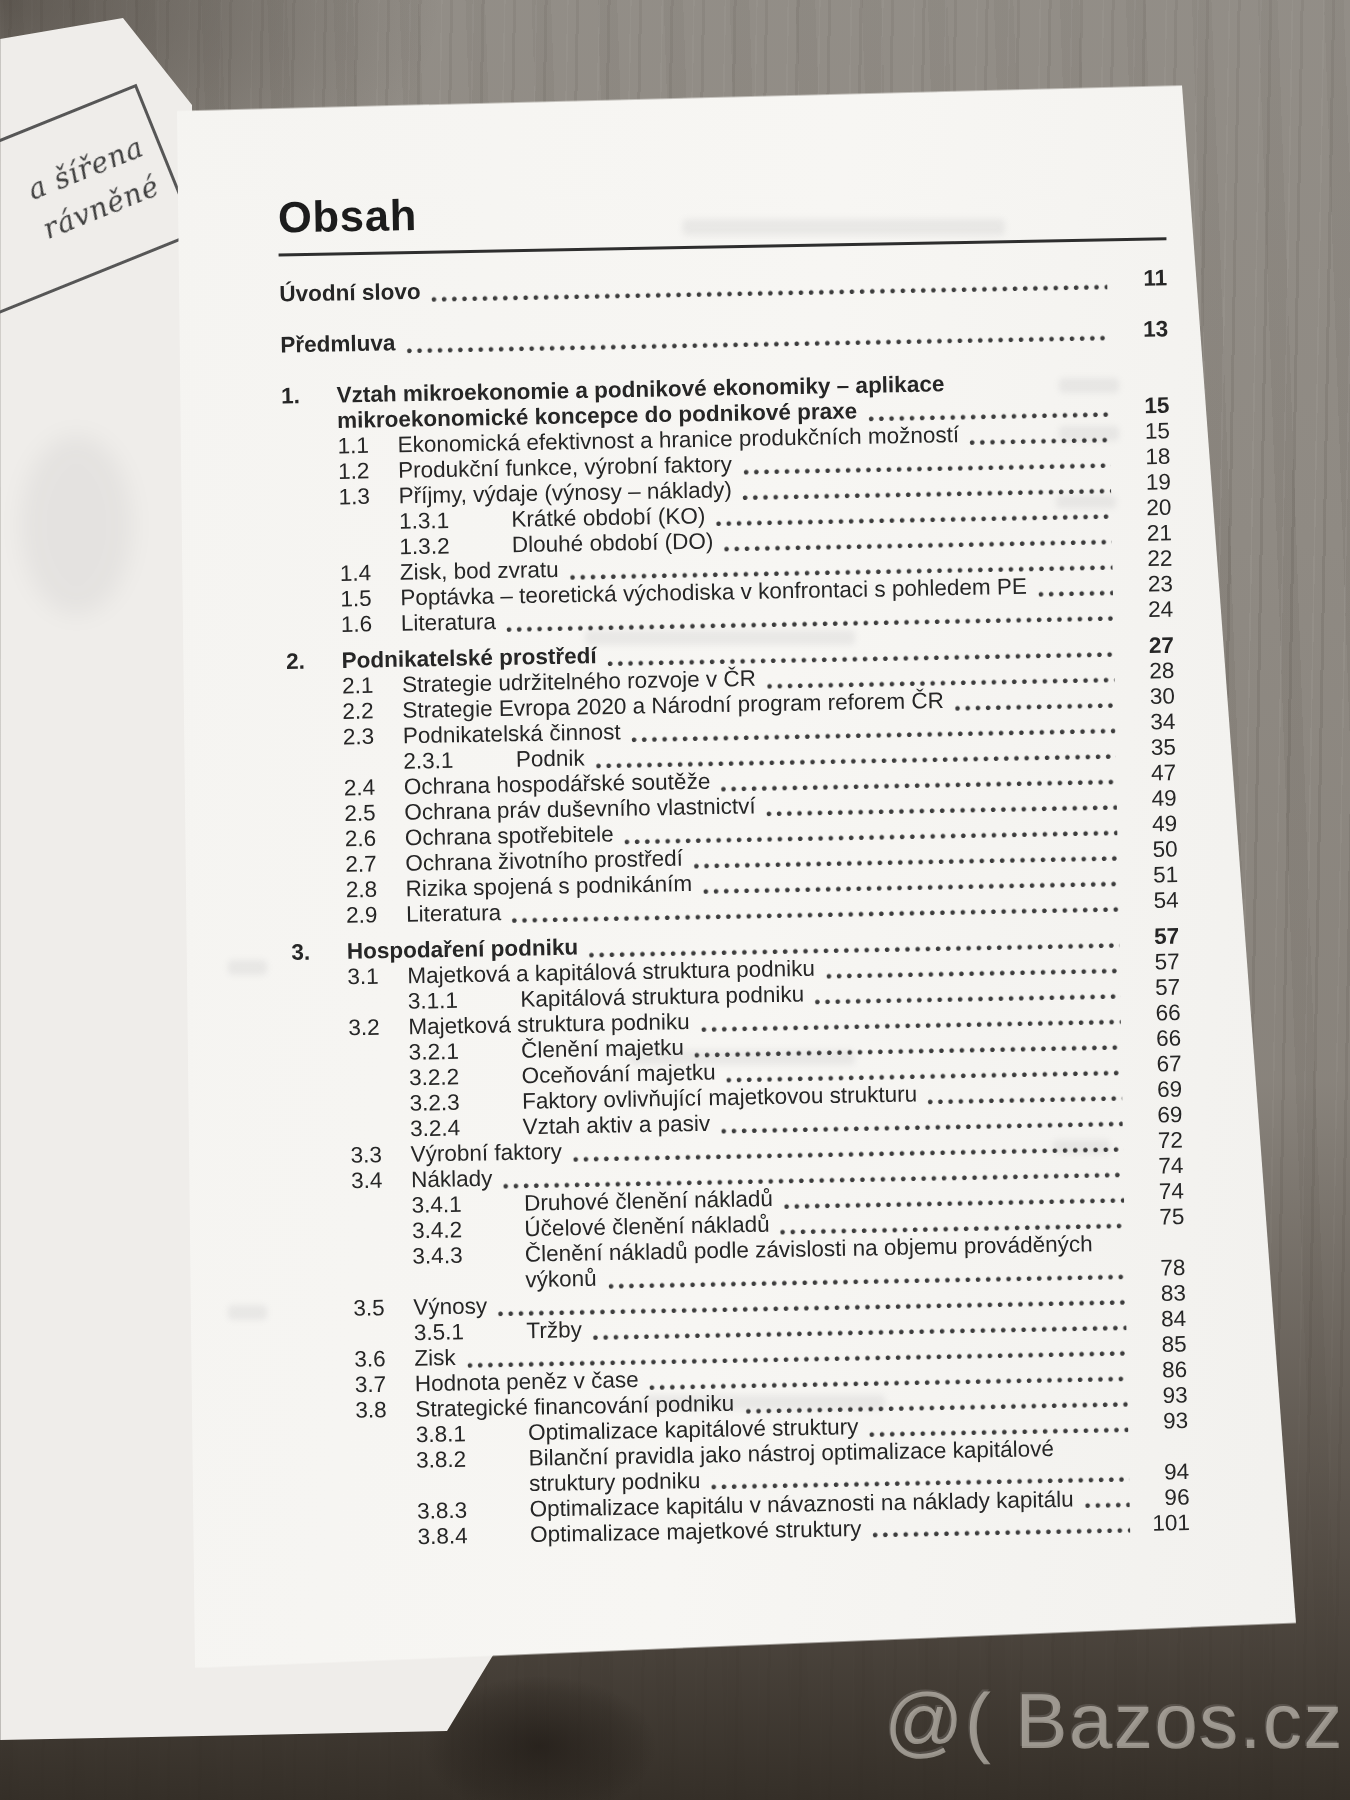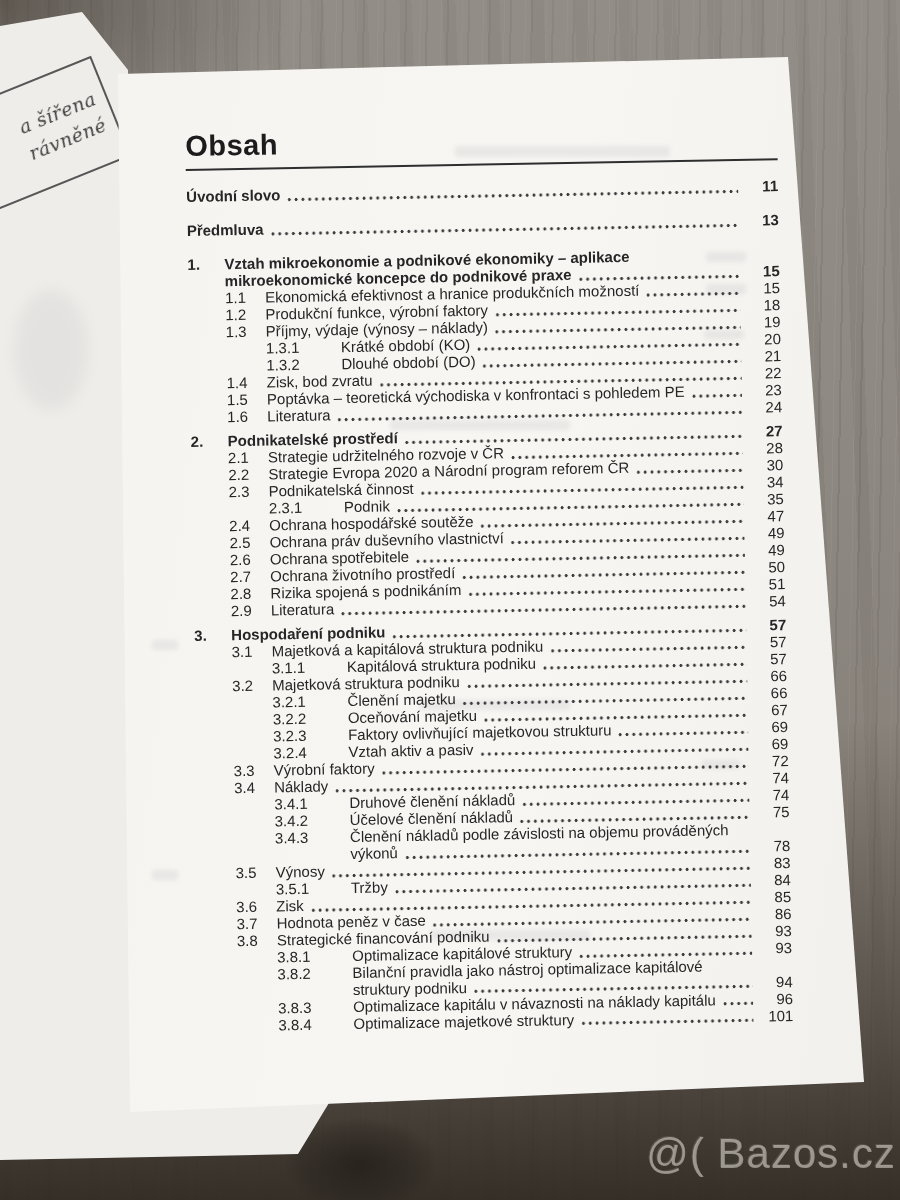--- a/index.html
+++ b/index.html
@@ -61,21 +61,21 @@
   .sub .num{width:75px;}
   .title{flex:none;max-width:470px;}
   .nw{white-space:nowrap;}
   .dots{flex:1 1 12px;min-width:12px;height:16px;margin:0 5px 1px 7px;
     background-image:radial-gradient(circle at 2px 12.5px,#3c3c3c 1.25px,rgba(0,0,0,0) 1.8px);
     background-size:6.8px 16px;background-repeat:repeat-x;}
   .page{flex:none;width:35px;text-align:right;}
 
   
   .watermark{position:absolute;right:4px;bottom:22px;
-    font-size:42px;letter-spacing:1px;color:rgba(222,217,208,0.55);
+    font-size:52px;letter-spacing:1px;color:rgba(222,217,208,0.55);
     text-shadow:1px 1px 0 rgba(60,55,48,0.25), -1px -1px 0 rgba(255,255,255,0.12);
     z-index:5;}
 </style>
 </head>
 <body>
 
 <div class="canvas">
   <div class="wood"></div>
 
   <div class="left-page">

